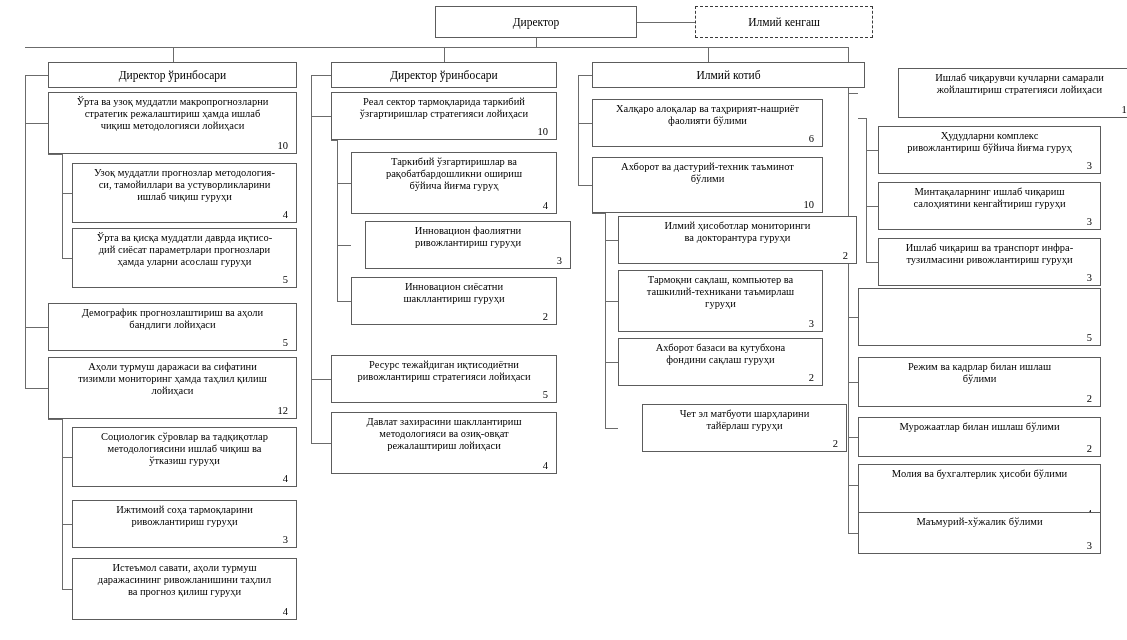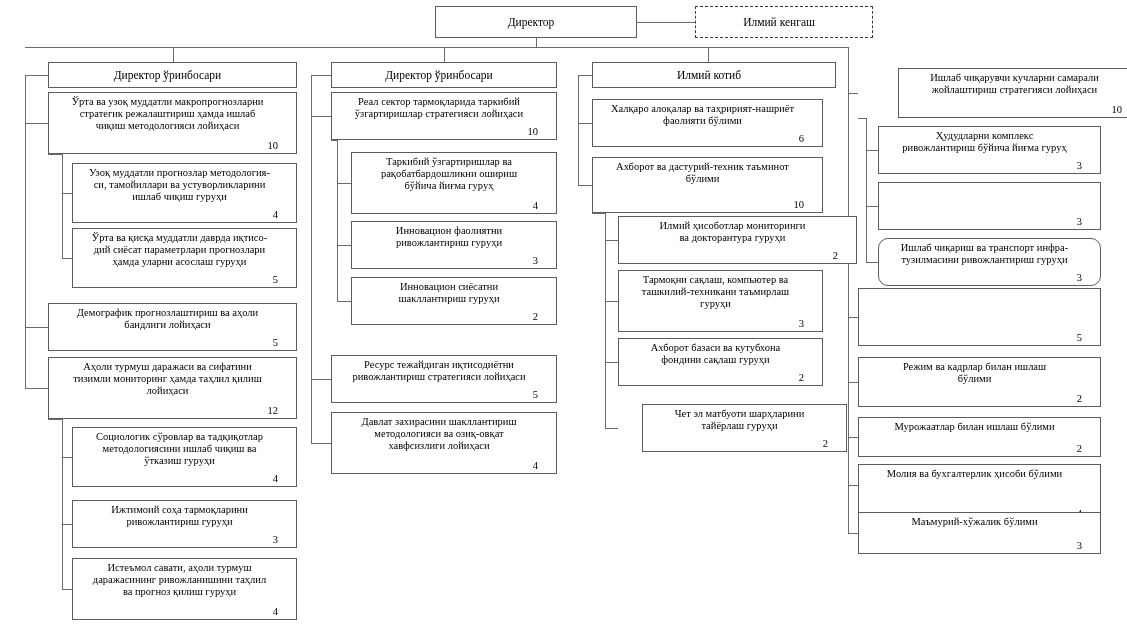--- a/index.html
+++ b/index.html
@@ -17,21 +17,21 @@
   }
   .box {
     position: absolute;
     box-sizing: border-box;
     border: 1px solid #5c5c5c;
     background: #ffffff;
     display: flex;
     flex-direction: column;
     align-items: stretch;
     justify-content: flex-start;
-    padding: 3px 16px 2px 6px;
+    padding: 3px 6px 2px 6px;
     z-index: 2;
   }
   .box.dashed {
     border: 1px dashed #3a3a3a;
   }
   .box .label {
     text-align: center;
     line-height: 1.12;
     color: #000000;
     font-size: 10.5px;
@@ -152,52 +152,52 @@
       <div class="label">Реал сектор тармоқларида таркибий
 ўзгартиришлар стратегияси лойиҳаси</div>
       <div class="count">10</div>
     </div>
     <div class="box" style="left: 351px; top: 152px; width: 206px; height: 62px;">
       <div class="label">Таркибий ўзгартиришлар ва
 рақобатбардошликни ошириш
 бўйича йиғма гуруҳ</div>
       <div class="count">4</div>
     </div>
-    <div class="box" style="left: 351px; top: 221px; width: 206px; height: 48px;">
+    <div class="box" style="left: 365px; top: 221px; width: 206px; height: 48px;">
       <div class="label">Инновацион фаолиятни
 ривожлантириш гуруҳи</div>
       <div class="count">3</div>
     </div>
     <div class="box" style="left: 351px; top: 277px; width: 206px; height: 48px;">
       <div class="label">Инновацион сиёсатни
 шакллантириш гуруҳи</div>
       <div class="count">2</div>
     </div>
     <div class="box" style="left: 331px; top: 355px; width: 226px; height: 48px;">
       <div class="label">Ресурс тежайдиган иқтисодиётни
 ривожлантириш стратегияси лойиҳаси</div>
       <div class="count">5</div>
     </div>
     <div class="box" style="left: 331px; top: 412px; width: 226px; height: 62px;">
       <div class="label">Давлат захирасини шакллантириш
 методологияси ва озиқ-овқат
-хавфсизлиги лойиҳаси</div>
+режалаштириш лойиҳаси</div>
       <div class="count">4</div>
     </div>
     <div class="line v" style="left: 311px; top: 75px; height: 368px;"></div>
     <div class="line h" style="left: 311px; top: 116px; width: 20px;"></div>
     <div class="line h" style="left: 311px; top: 379px; width: 20px;"></div>
     <div class="line h" style="left: 311px; top: 443px; width: 20px;"></div>
     <div class="line h" style="left: 331px; top: 140px; width: 6px;"></div>
     <div class="line h" style="left: 337px; top: 183px; width: 14px;"></div>
     <div class="line h" style="left: 337px; top: 245px; width: 14px;"></div>
     <div class="line h" style="left: 337px; top: 301px; width: 14px;"></div>
     <div class="line v" style="left: 337px; top: 140px; height: 161px;"></div>
     <div class="line v" style="left: 707.5px; top: 47px; height: 15px;"></div>
-    <div class="box title-box center-only" style="left: 592px; top: 62px; width: 244px; height: 26px;">
+    <div class="box title-box center-only" style="left: 592px; top: 62px; width: 273px; height: 26px;">
       <div class="label">Илмий котиб</div>
     </div>
     <div class="line h" style="left: 578px; top: 75px; width: 14px;"></div>
     <div class="box" style="left: 592px; top: 99px; width: 231px; height: 48px;">
       <div class="label">Халқаро алоқалар ва таҳририят-нашриёт
 фаолияти бўлими</div>
       <div class="count">6</div>
     </div>
     <div class="box" style="left: 592px; top: 157px; width: 231px; height: 56px;">
       <div class="label">Ахборот ва дастурий-техник таъминот
@@ -239,23 +239,25 @@
       <div class="label">Ишлаб чиқарувчи кучларни самарали
 жойлаштириш стратегияси лойиҳаси</div>
       <div class="count">10</div>
     </div>
     <div class="box" style="left: 878px; top: 126px; width: 223px; height: 48px;">
       <div class="label">Ҳудудларни комплекс
 ривожлантириш бўйича йиғма гуруҳ</div>
       <div class="count">3</div>
     </div>
     <div class="box" style="left: 878px; top: 182px; width: 223px; height: 48px;">
-      <div class="count">3</div>
-    </div>
-    <div class="box" style="left: 878px; top: 238px; width: 223px; height: 48px; border-radius: 10px;">
+      <div class="label">Минтақаларнинг ишлаб чиқариш
+салоҳиятини кенгайтириш гуруҳи</div>
+      <div class="count">3</div>
+    </div>
+    <div class="box" style="left: 878px; top: 238px; width: 223px; height: 48px;">
       <div class="label">Ишлаб чиқариш ва транспорт инфра-
 тузилмасини ривожлантириш гуруҳи</div>
       <div class="count">3</div>
     </div>
     <div class="box" style="left: 858px; top: 288px; width: 243px; height: 58px;">
       <div class="count">5</div>
     </div>
     <div class="box" style="left: 858px; top: 357px; width: 243px; height: 50px;">
       <div class="label">Режим ва кадрлар билан ишлаш
 бўлими</div>

